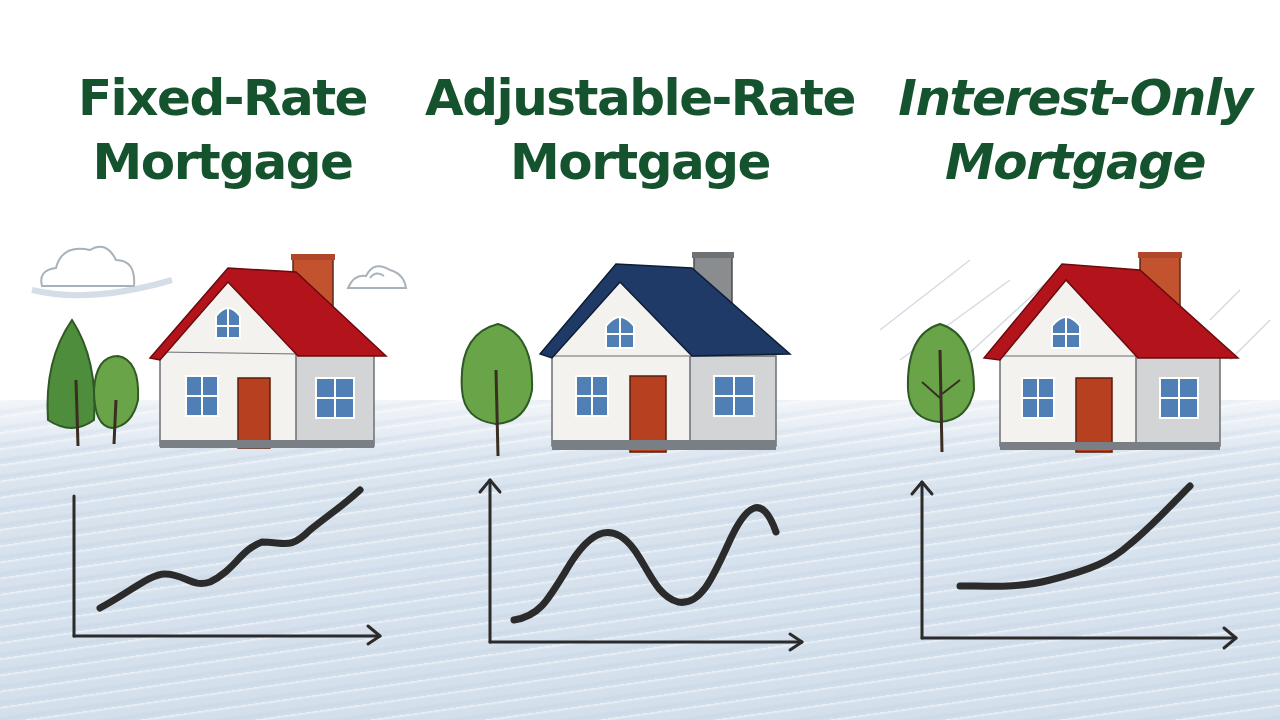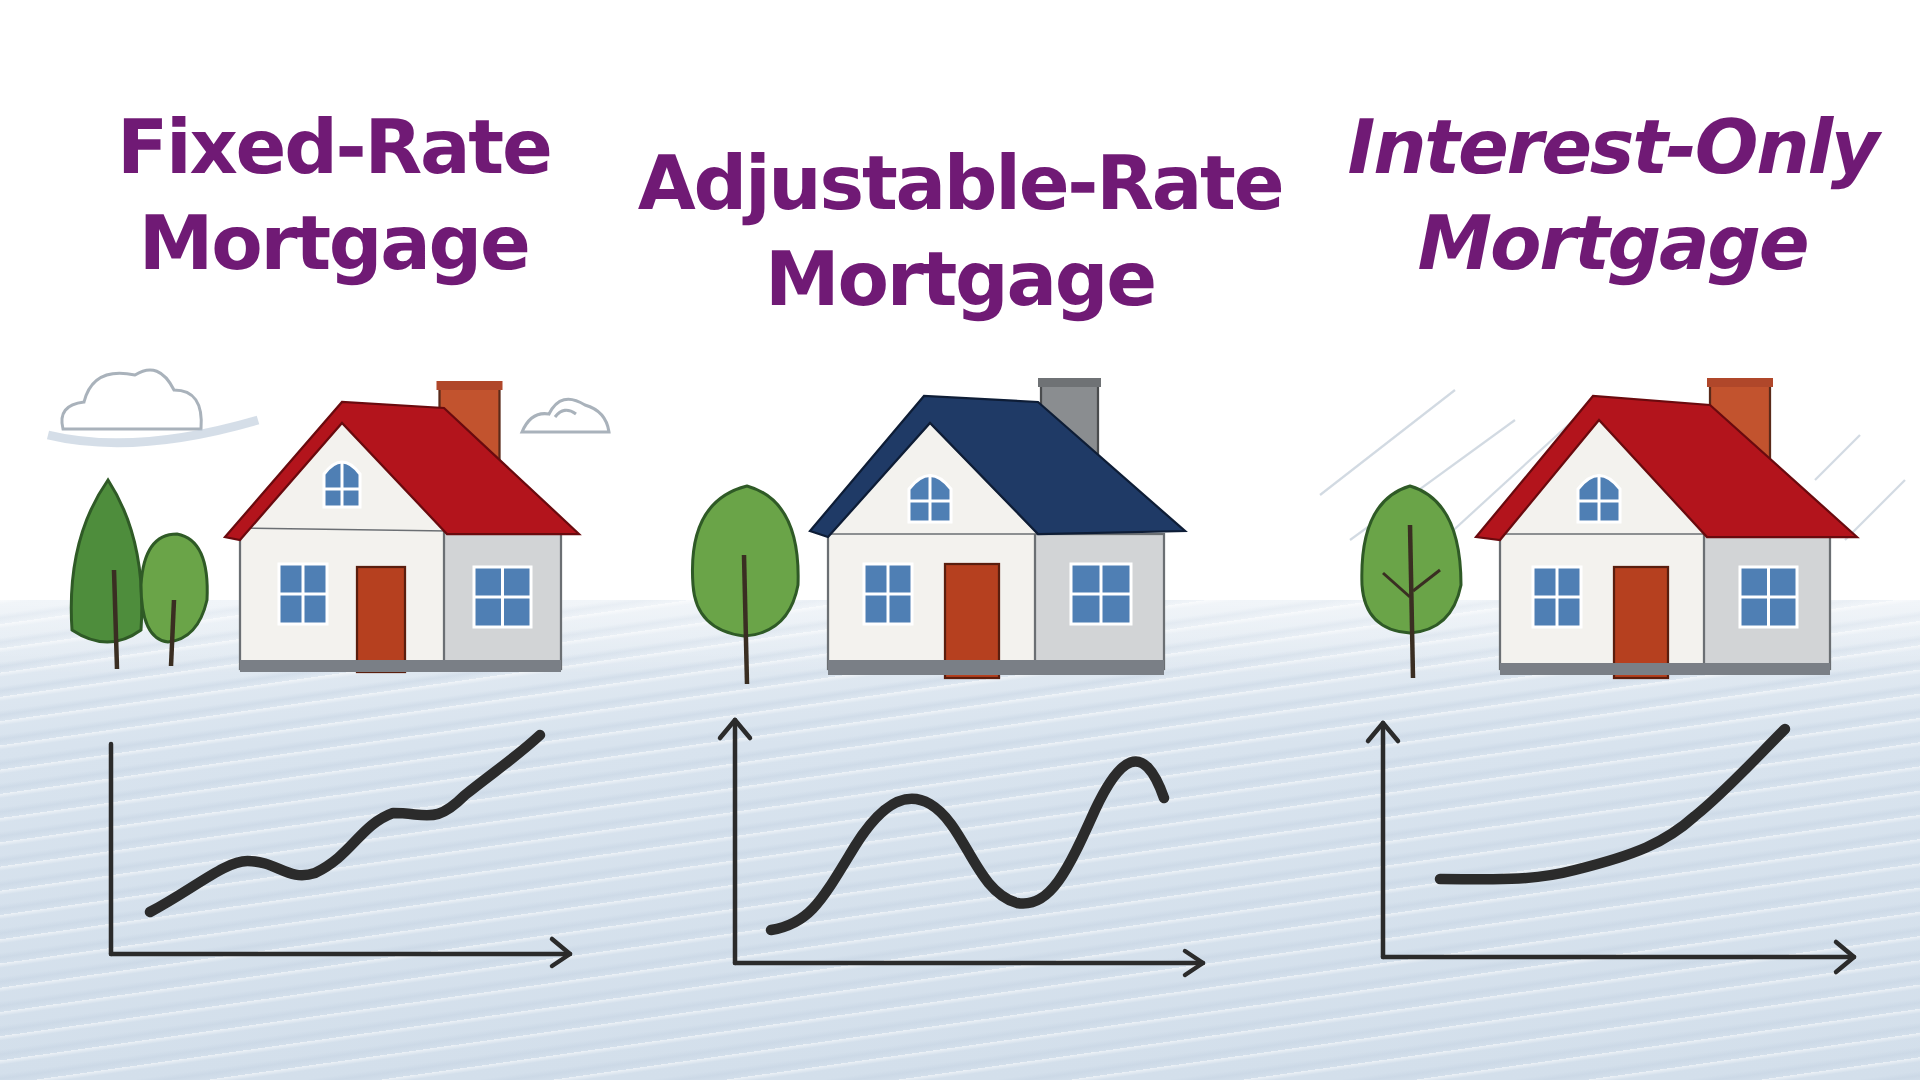--- a/index.html
+++ b/index.html
@@ -14,21 +14,21 @@
       repeating-linear-gradient(172deg, rgba(255,255,255,0.55) 0px, rgba(255,255,255,0.0) 3px, rgba(255,255,255,0) 9px, rgba(190,205,222,0.35) 12px, rgba(255,255,255,0) 16px),
       linear-gradient(180deg, #e6edf4 0%, #d8e3ee 30%, #d3dfeb 100%);
   }
   .ground-fade {
     position: absolute; left: 0; top: 340px; width: 1280px; height: 110px;
     background: linear-gradient(180deg, rgba(255,255,255,1) 0%, rgba(255,255,255,0) 100%);
   }
   .panel { position: absolute; top: 0; height: 720px; }
   .title {
     position: absolute; top: 66px; left: 0; right: 0; text-align: center;
-    font-weight: bold; font-size: 50px; line-height: 64px; color: #701a75;
+    font-weight: bold; font-size: 50px; line-height: 64px; color: #14532d;
     letter-spacing: -1.5px;
   }
   .title span { display: block; }
   .scene { position: absolute; left: 0; top: 230px; }
   .chart { position: absolute; left: 0; top: 470px; }
 </style>
 </head>
 <body>
 
 <div class="ground"></div>
@@ -83,21 +83,21 @@
     <g fill="none" stroke="#2b2b2b" stroke-linecap="round" stroke-linejoin="round">
       <line x1="74" y1="26" x2="74" y2="166" stroke-width="3"></line>
       <line x1="74" y1="166" x2="380" y2="166" stroke-width="3"></line>
       <polyline points="368,156 380,166 368,174" stroke-width="3"></polyline>
       <path d="M100,138 C130,122 150,104 165,104 C185,104 192,118 210,112 C235,100 240,80 262,72 C285,72 290,80 310,60 C330,44 345,34 360,20" stroke-width="7"></path>
     </g>
   </svg>
 </div>
 
 <div class="panel" style="left:430px; width:430px;">
-  <div class="title" style="left:-10px;width:440px;margin-top:24px;">
+  <div class="title" style="left:-10px;width:440px;">
     <span>Adjustable-Rate</span>
     <span>Mortgage</span>
   </div>
   <svg class="scene" width="430" height="240" viewBox="0 0 430 240">
     <g>
       <path d="M32,160 Q28,104 68,94 Q104,104 102,160 Q96,192 66,194 Q34,190 32,160 Z" fill="#6aa448" stroke="#2f5a26" stroke-width="2"></path>
       <line x1="66" y1="140" x2="68" y2="226" stroke="#3a2e22" stroke-width="3"></line>
     </g>
     <g>
       <rect x="122" y="124" width="140" height="92" fill="#f3f2ee" stroke="#6b6f73" stroke-width="1.5"></rect>

